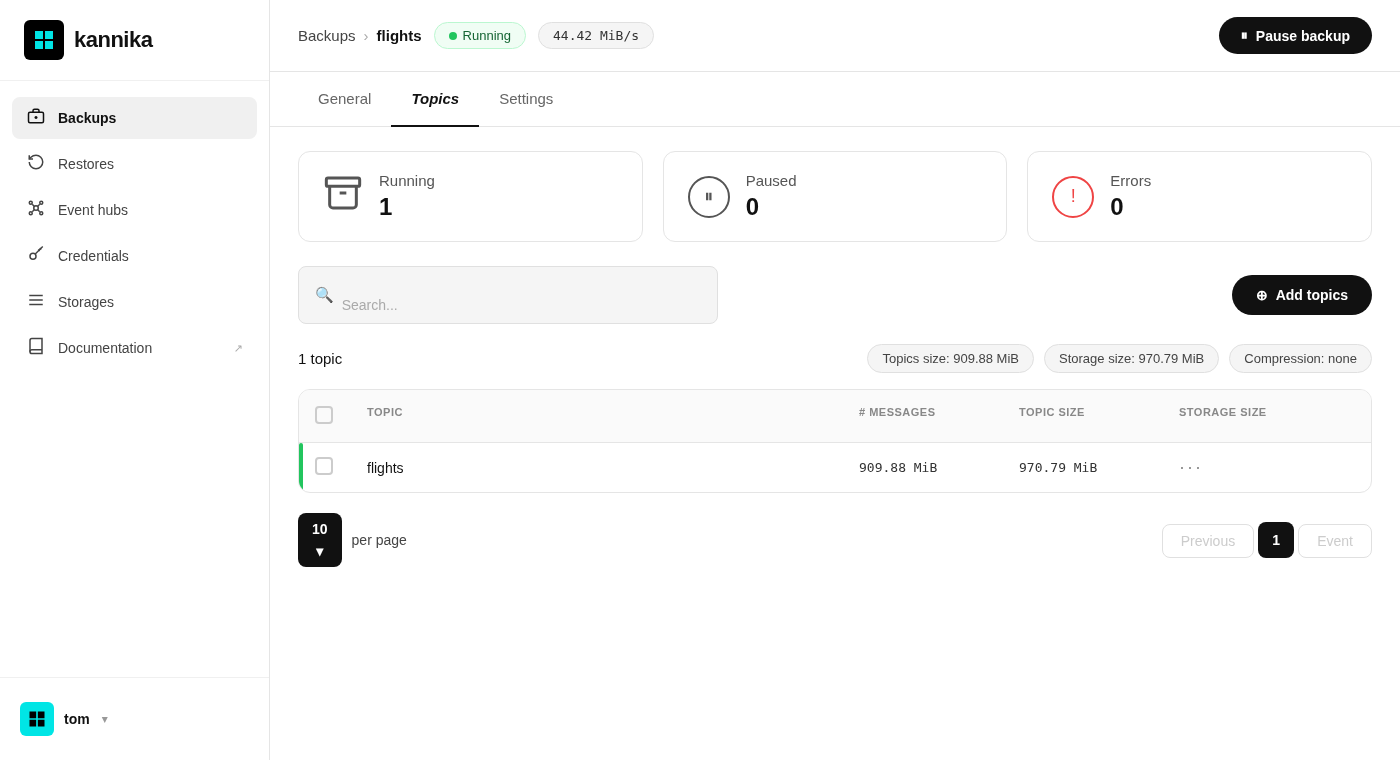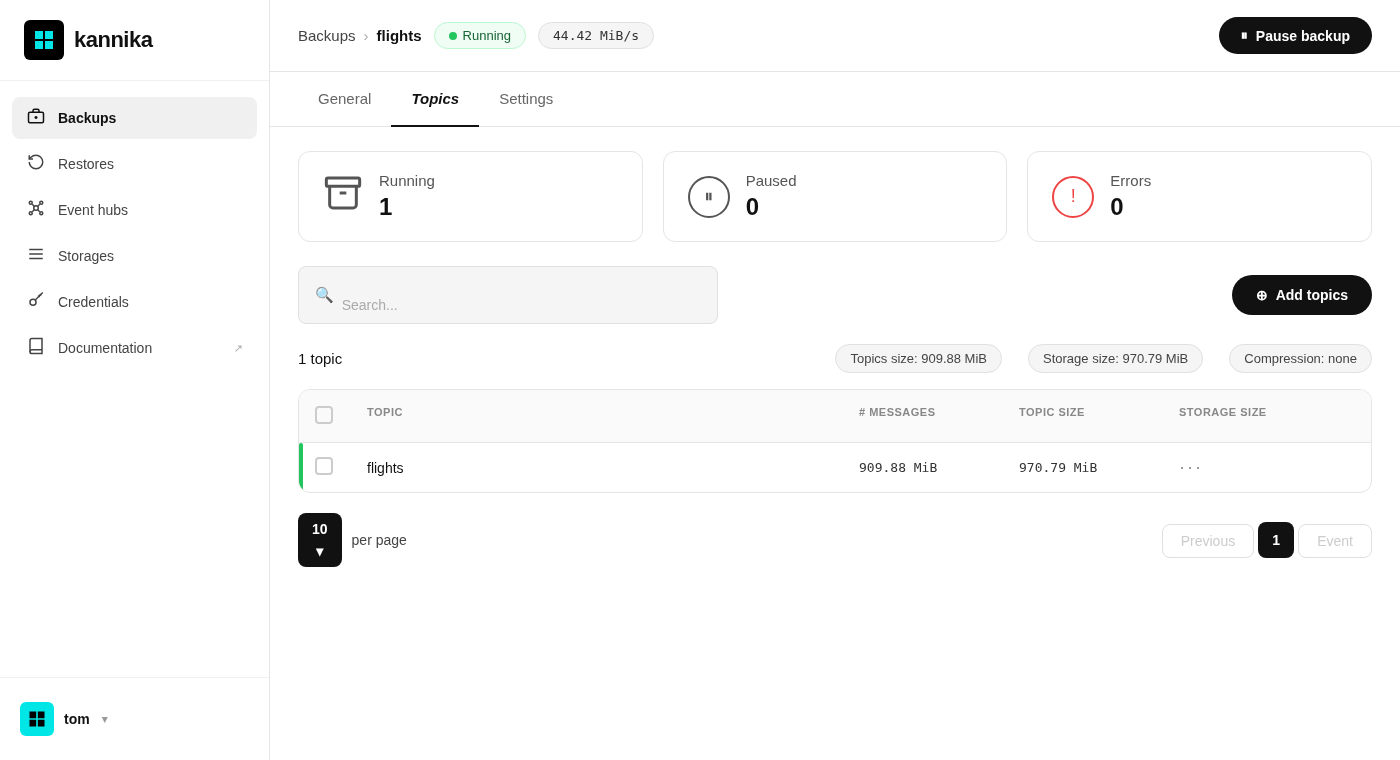--- a/index.html
+++ b/index.html
@@ -111,21 +111,21 @@
       background: #111; color: #fff; border: none; border-radius: 24px;
       padding: 12px 24px; font-size: 14px; font-weight: 600; cursor: pointer;
       display: flex; align-items: center; gap: 8px;
     }
 
     
     .topics-info-row {
       display: flex; align-items: center; justify-content: space-between; margin-bottom: 16px;
     }
     .topics-count { font-size: 15px; font-weight: 500; color: #111; }
-    .topics-badges { display: flex; gap: 26px; }
+    .topics-badges { display: flex; gap: 10px; }
     .info-badge {
       background: #f5f5f5; border: 1px solid #e0e0e0; border-radius: 20px;
       padding: 6px 14px; font-size: 13px; color: #444; font-weight: 500;
     }
 
     
     .topics-table { width: 100%; border: 1px solid #e5e5e5; border-radius: 12px; overflow: hidden; }
     .table-header {
       display: grid; grid-template-columns: 52px 1fr 160px 160px 160px 48px;
       background: #fafafa; border-bottom: 1px solid #e5e5e5; padding: 10px 0;
@@ -221,37 +221,37 @@
             <line x1="10" y1="10" x2="7" y2="7"></line>
             <line x1="10" y1="14" x2="7" y2="17"></line>
             <line x1="14" y1="14" x2="17" y2="17"></line>
           </svg>
       </span>
       <span>Event hubs</span>
     </a>
     <a class="nav-item">
       <span class="nav-icon">
         <svg width="18" height="18" viewBox="0 0 24 24" fill="none" stroke="currentColor" stroke-width="2">
-            <line x1="3" y1="6" x2="21" y2="6"></line>
-            <line x1="3" y1="12" x2="21" y2="12"></line>
-            <line x1="3" y1="18" x2="21" y2="18"></line>
-          </svg>
-      </span>
-      <span>Storages</span>
-    </a>
-    <a class="nav-item">
-      <span class="nav-icon">
-        <svg width="18" height="18" viewBox="0 0 24 24" fill="none" stroke="currentColor" stroke-width="2">
             <circle cx="8" cy="15" r="4"></circle>
             <line x1="11" y1="12" x2="21" y2="2"></line>
             <line x1="17" y1="4" x2="19" y2="6"></line>
             <line x1="15" y1="6" x2="17" y2="8"></line>
           </svg>
       </span>
       <span>Credentials</span>
+    </a>
+    <a class="nav-item">
+      <span class="nav-icon">
+        <svg width="18" height="18" viewBox="0 0 24 24" fill="none" stroke="currentColor" stroke-width="2">
+            <line x1="3" y1="6" x2="21" y2="6"></line>
+            <line x1="3" y1="12" x2="21" y2="12"></line>
+            <line x1="3" y1="18" x2="21" y2="18"></line>
+          </svg>
+      </span>
+      <span>Storages</span>
     </a>
     <a class="nav-item">
       <span class="nav-icon">
         <svg width="18" height="18" viewBox="0 0 24 24" fill="none" stroke="currentColor" stroke-width="2">
             <path d="M4 19.5A2.5 2.5 0 0 1 6.5 17H20"></path>
             <path d="M6.5 2H20v20H6.5A2.5 2.5 0 0 1 4 19.5v-15A2.5 2.5 0 0 1 6.5 2z"></path>
           </svg>
       </span>
       <span>Documentation</span>
       <span style="margin-left:auto;font-size:11px;color:#aaa;">↗</span>

